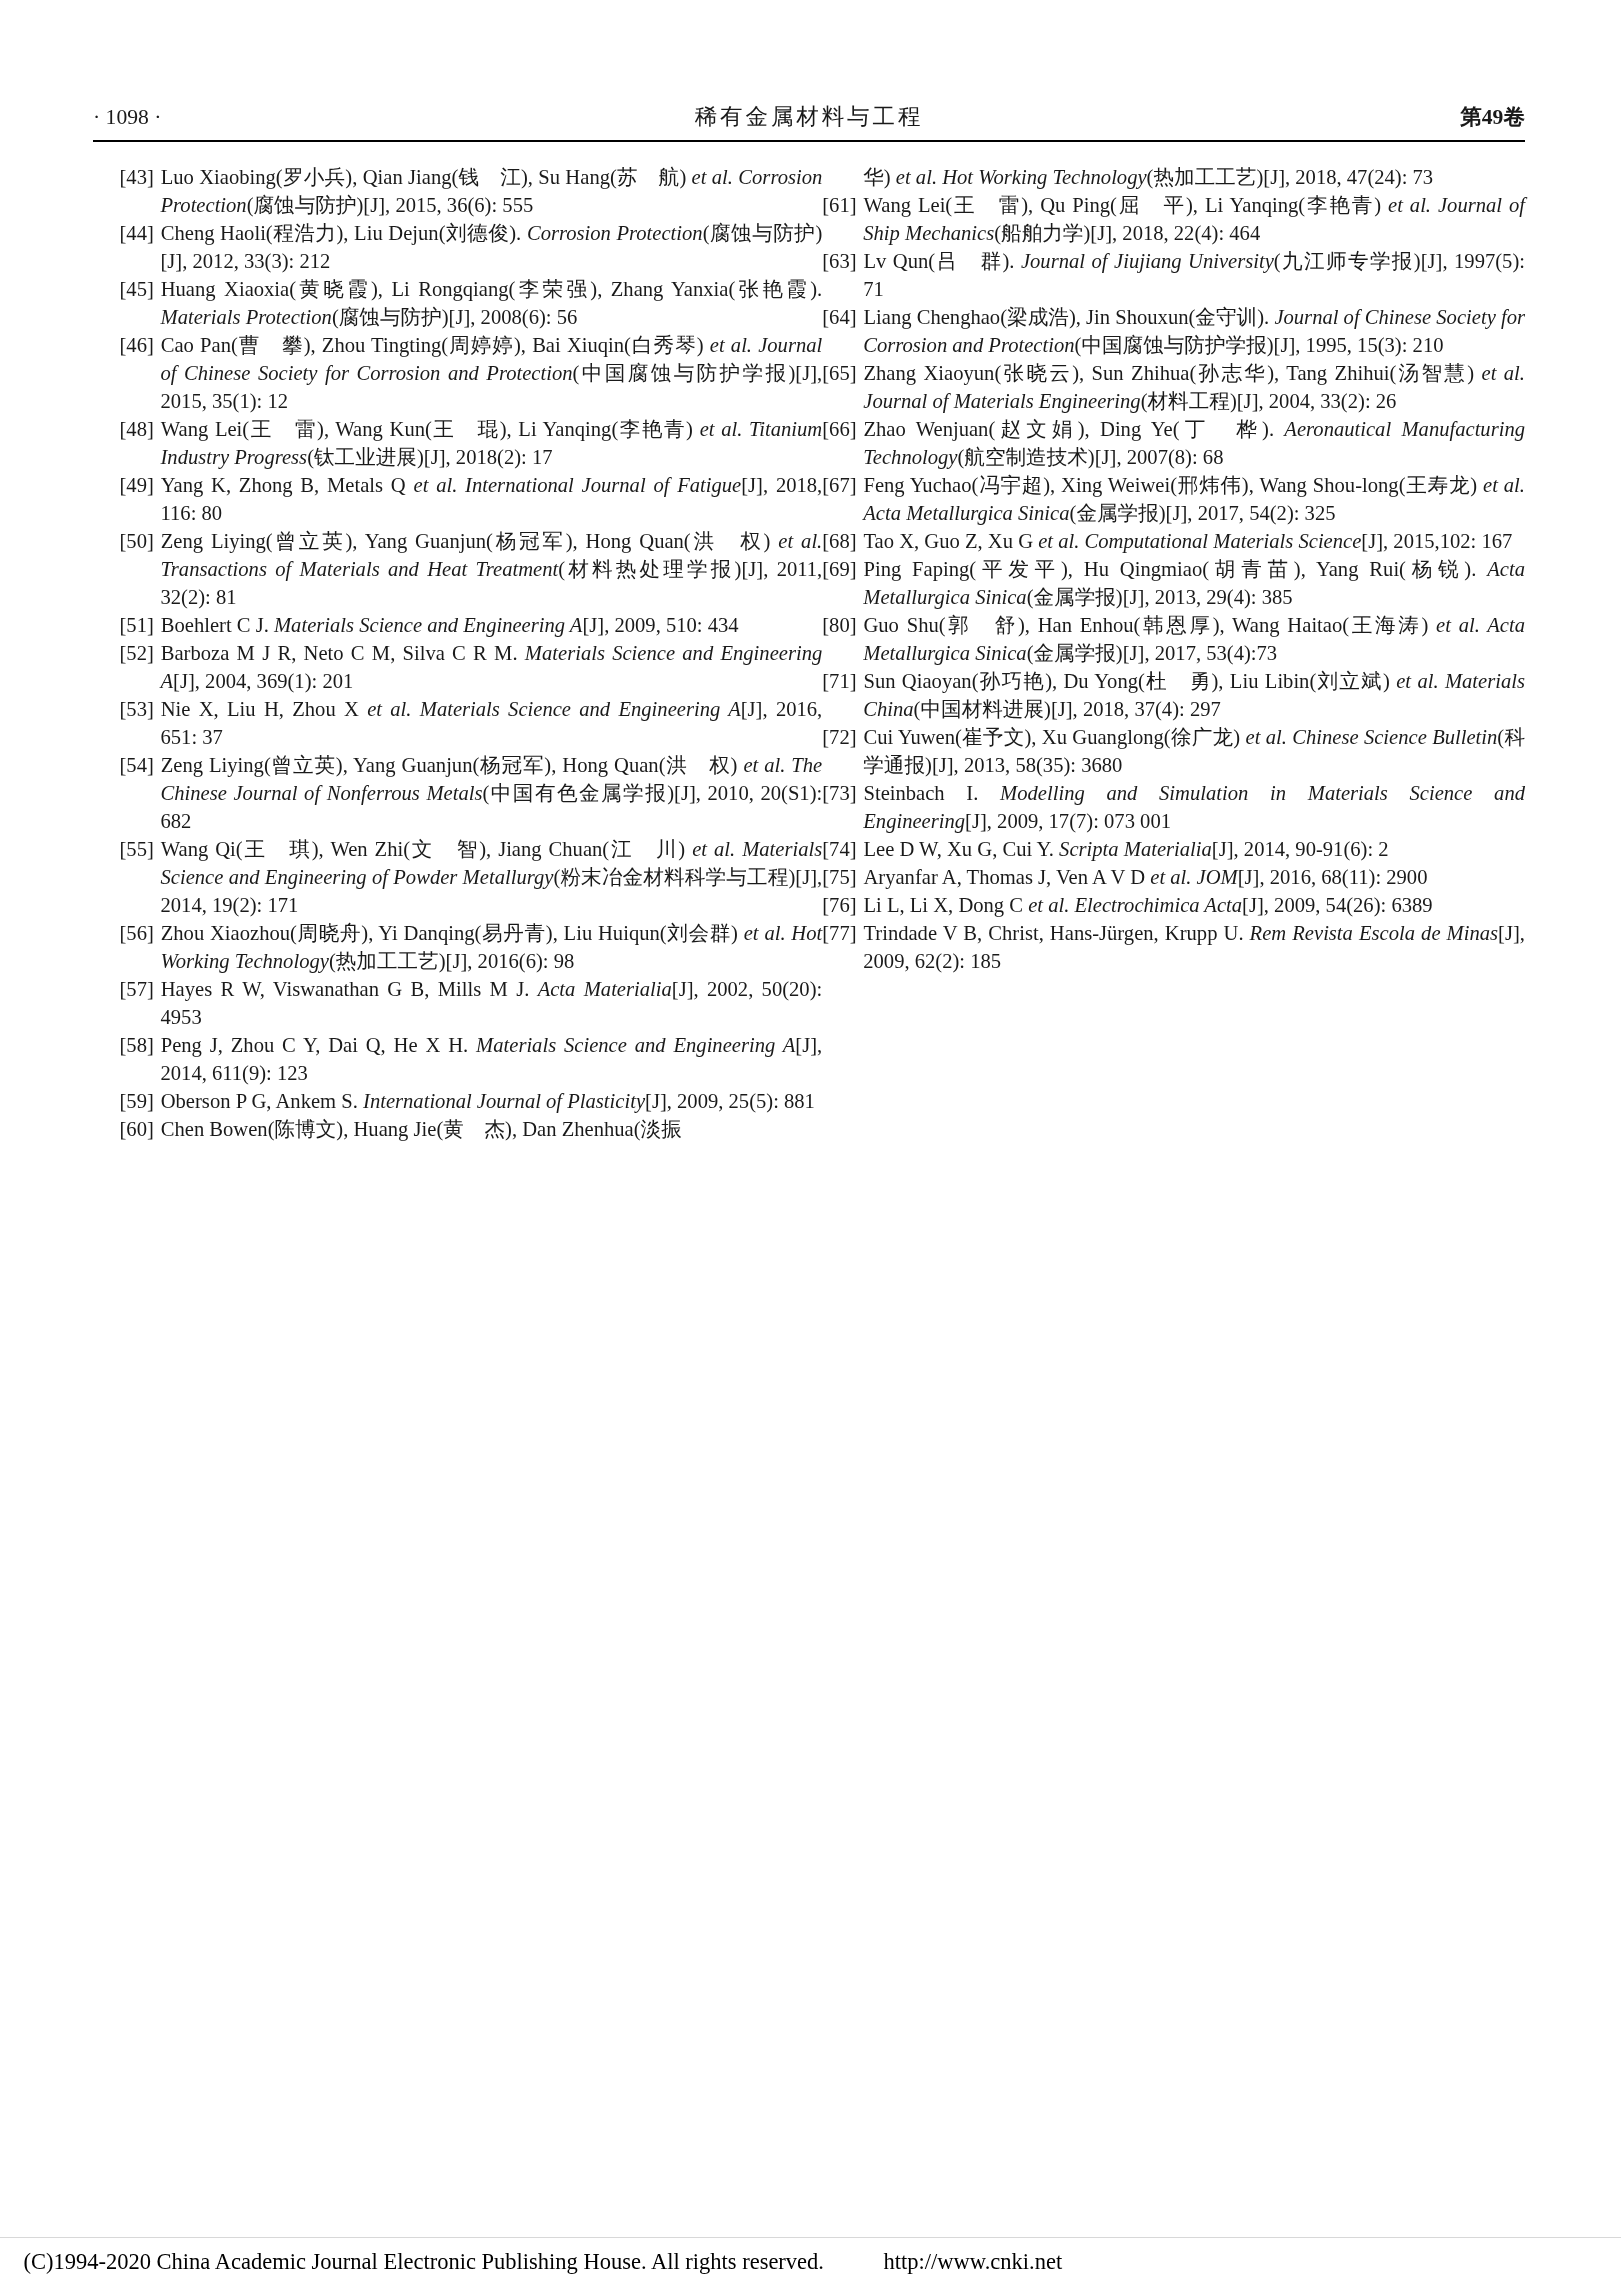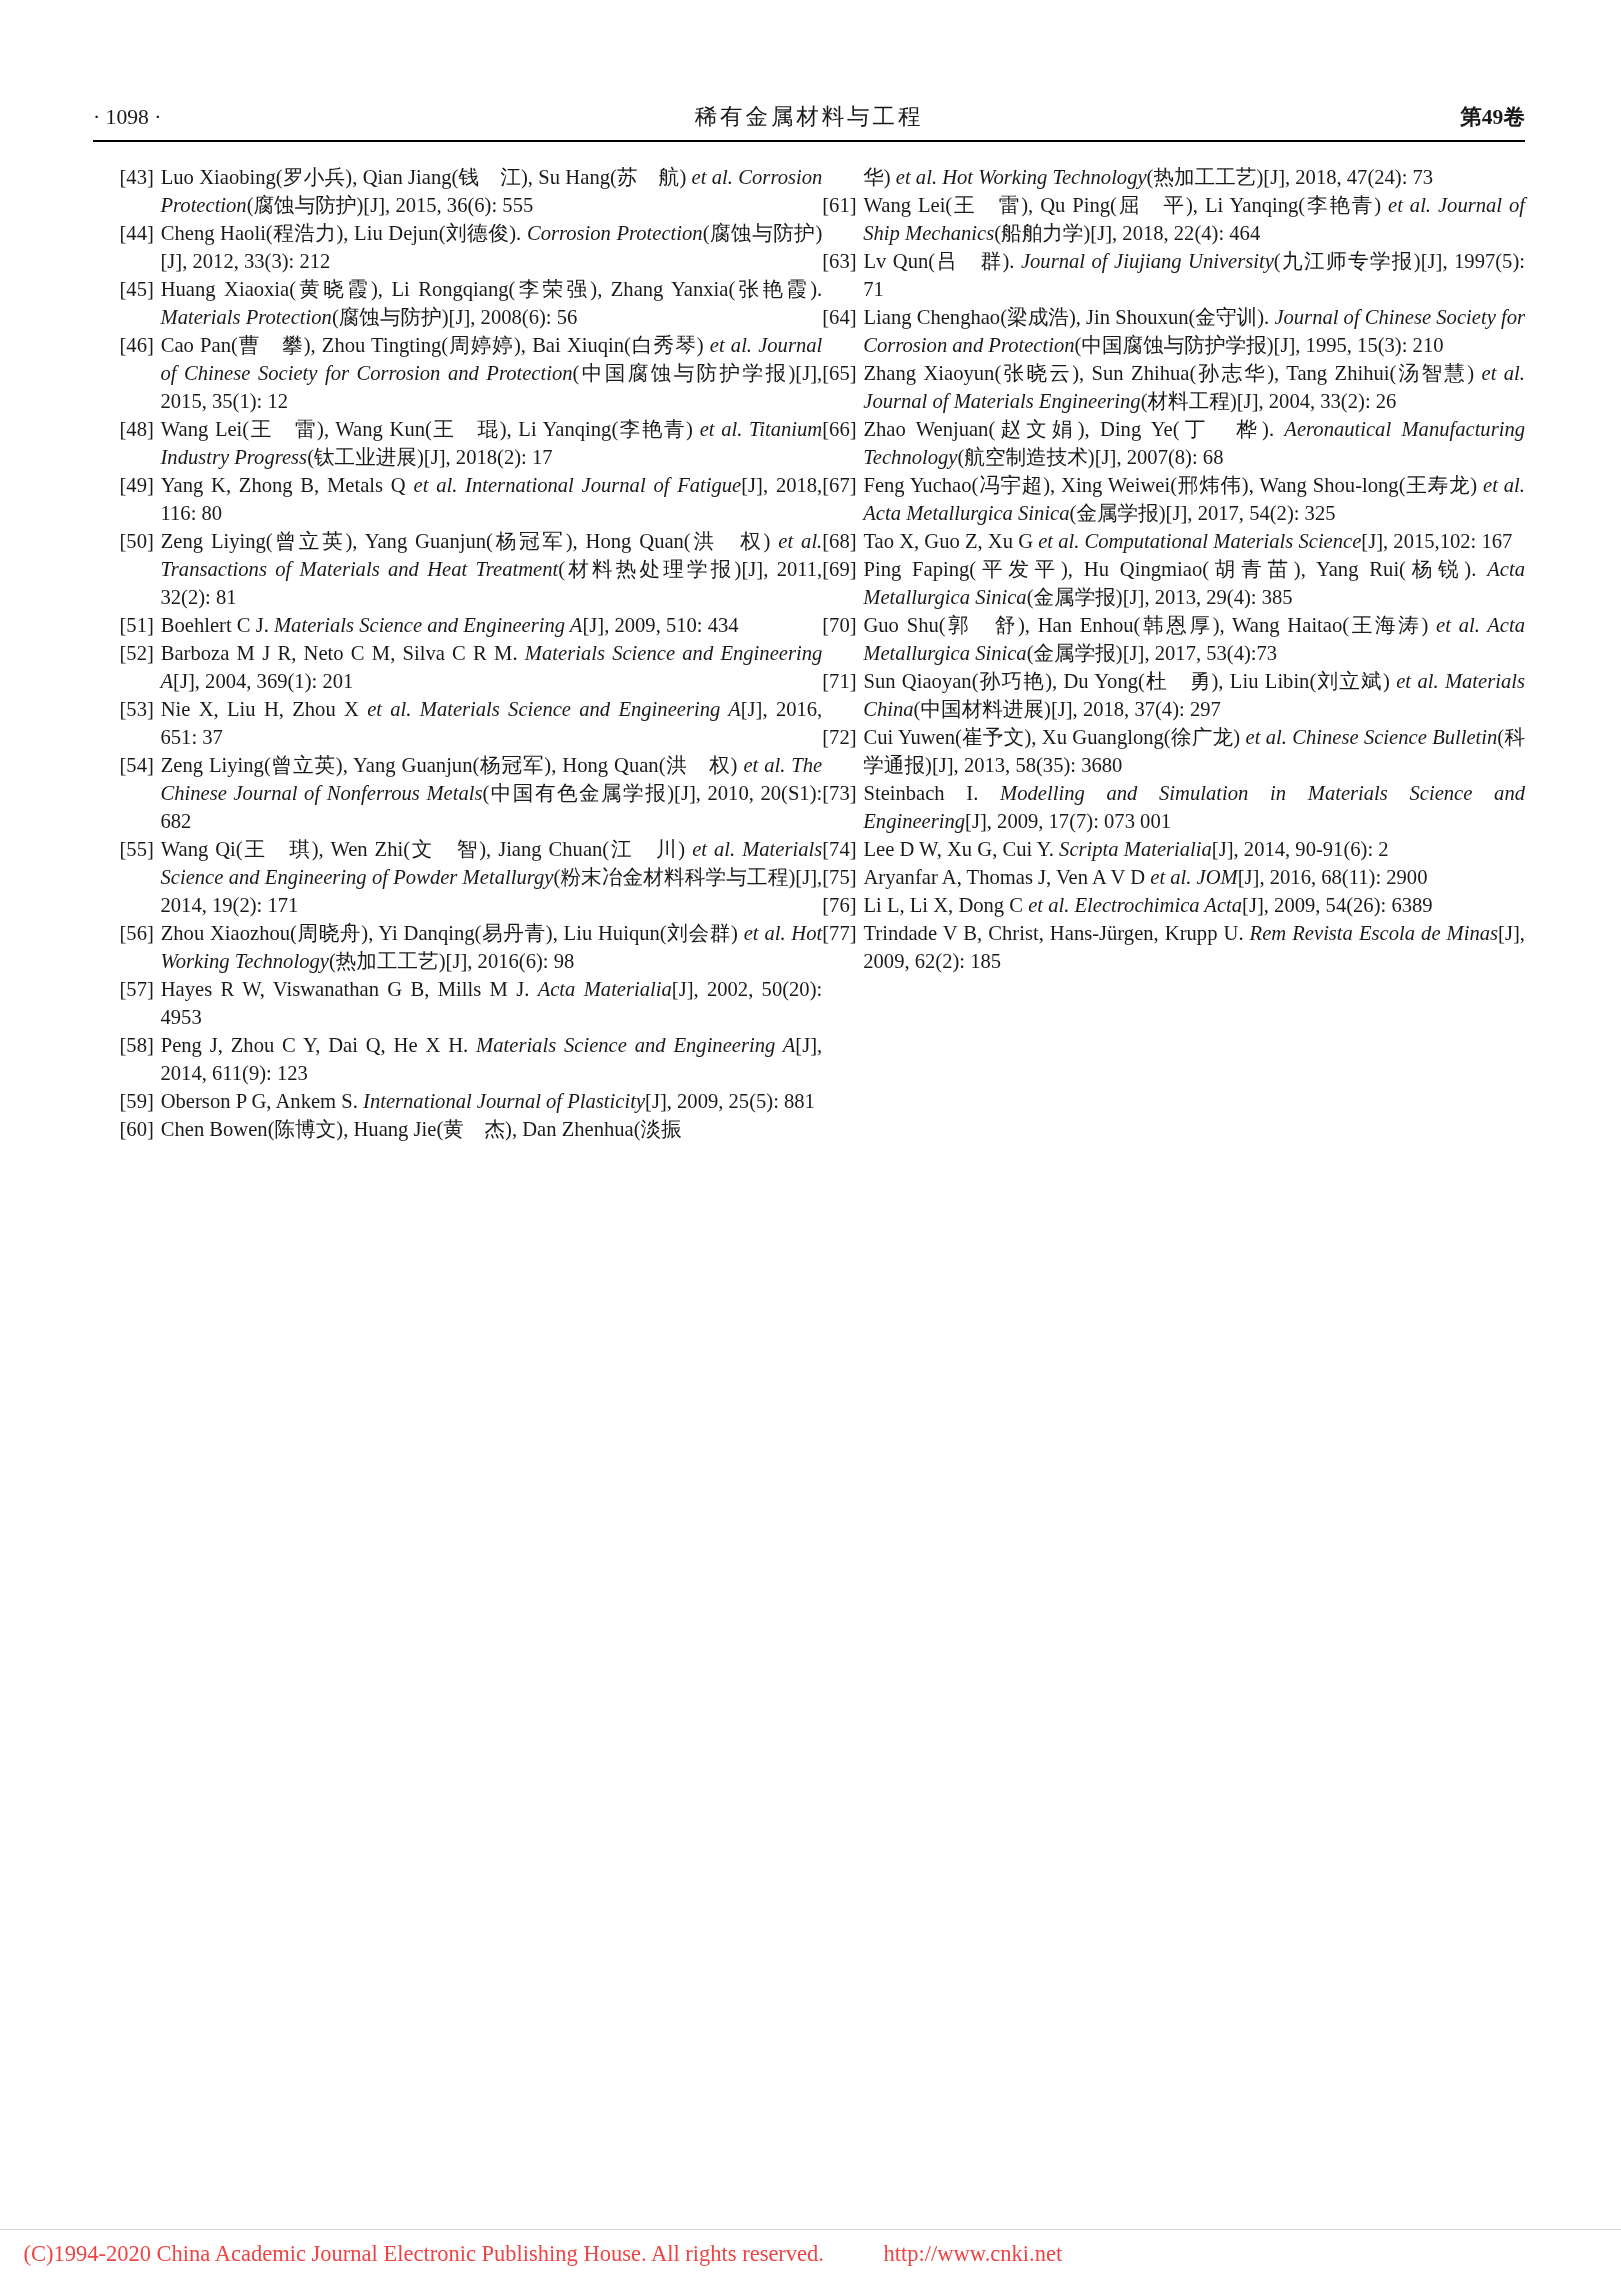--- a/index.html
+++ b/index.html
@@ -38,26 +38,26 @@
     text-indent: -41px;
     margin: 0;
   }
   .ref.cont { text-indent: 0; }
   .ref-label { margin-right: 6.9px; }
   .italic { font-style: italic; }
 
   .page-footer {
     position: absolute;
     left: 0;
-    bottom: 8px;
+    bottom: 0;
     width: 100%;
     border-top: 1px solid #d8d8d8;
     padding: 11.8px 19.6px 17.6px 23.5px;
     font-size: 22.5px;
-    color: #ef4444;
+    color: #000000;
     background: #ffffff;
   }
   .url { margin-left: 54px; }
 </style>
 </head>
 <body>
 
 <div class="page">
   <header class="page-header">
     <span class="pageno">· 1098 ·</span>
@@ -89,21 +89,21 @@
     <div class="col" id="right-col">
         <p class="ref cont"><span class="roman">华) </span><span class="italic">et al. Hot Working Technology</span><span class="roman">(热加工工艺)[J], 2018, 47(24): 73</span></p>
         <p class="ref"><span class="ref-label">[61]</span><span class="roman">Wang Lei(王　雷), Qu Ping(屈　平), Li Yanqing(李艳青) </span><span class="italic">et al. Journal of Ship Mechanics</span><span class="roman">(船舶力学)[J], 2018, 22(4): 464</span></p>
         <p class="ref"><span class="ref-label">[63]</span><span class="roman">Lv Qun(吕　群). </span><span class="italic">Journal of Jiujiang University</span><span class="roman">(九江师专学报)[J], 1997(5): 71</span></p>
         <p class="ref"><span class="ref-label">[64]</span><span class="roman">Liang Chenghao(梁成浩), Jin Shouxun(金守训). </span><span class="italic">Journal of Chinese Society for Corrosion and Protection</span><span class="roman">(中国腐蚀与防护学报)[J], 1995, 15(3): 210</span></p>
         <p class="ref"><span class="ref-label">[65]</span><span class="roman">Zhang Xiaoyun(张晓云), Sun Zhihua(孙志华), Tang Zhihui(汤智慧) </span><span class="italic">et al. Journal of Materials Engineering</span><span class="roman">(材料工程)[J], 2004, 33(2): 26</span></p>
         <p class="ref"><span class="ref-label">[66]</span><span class="roman">Zhao Wenjuan(赵文娟), Ding Ye(丁　桦). </span><span class="italic">Aeronautical Manufacturing Technology</span><span class="roman">(航空制造技术)[J], 2007(8): 68</span></p>
         <p class="ref"><span class="ref-label">[67]</span><span class="roman">Feng Yuchao(冯宇超), Xing Weiwei(邢炜伟), Wang Shou-long(王寿龙) </span><span class="italic">et al. Acta Metallurgica Sinica</span><span class="roman">(金属学报)[J], 2017, 54(2): 325</span></p>
         <p class="ref"><span class="ref-label">[68]</span><span class="roman">Tao X, Guo Z, Xu G </span><span class="italic">et al. Computational Materials Science</span><span class="roman">[J], 2015,102: 167</span></p>
         <p class="ref"><span class="ref-label">[69]</span><span class="roman">Ping Faping(平发平), Hu Qingmiao(胡青苗), Yang Rui(杨锐). </span><span class="italic">Acta Metallurgica Sinica</span><span class="roman">(金属学报)[J], 2013, 29(4): 385</span></p>
-        <p class="ref"><span class="ref-label">[70]</span><span class="roman">Guo Shu(郭　舒), Han Enhou(韩恩厚), Wang Haitao(王海涛) </span><span class="italic">et al. Acta Metallurgica Sinica</span><span class="roman">(金属学报)[J], 2017, 53(4):73</span></p>
+        <p class="ref"><span class="ref-label">[80]</span><span class="roman">Guo Shu(郭　舒), Han Enhou(韩恩厚), Wang Haitao(王海涛) </span><span class="italic">et al. Acta Metallurgica Sinica</span><span class="roman">(金属学报)[J], 2017, 53(4):73</span></p>
         <p class="ref"><span class="ref-label">[71]</span><span class="roman">Sun Qiaoyan(孙巧艳), Du Yong(杜　勇), Liu Libin(刘立斌) </span><span class="italic">et al. Materials China</span><span class="roman">(中国材料进展)[J], 2018, 37(4): 297</span></p>
         <p class="ref"><span class="ref-label">[72]</span><span class="roman">Cui Yuwen(崔予文), Xu Guanglong(徐广龙) </span><span class="italic">et al. Chinese Science Bulletin</span><span class="roman">(科学通报)[J], 2013, 58(35): 3680</span></p>
         <p class="ref"><span class="ref-label">[73]</span><span class="roman">Steinbach I. </span><span class="italic">Modelling and Simulation in Materials Science and Engineering</span><span class="roman">[J], 2009, 17(7): 073 001</span></p>
         <p class="ref"><span class="ref-label">[74]</span><span class="roman">Lee D W, Xu G, Cui Y. </span><span class="italic">Scripta Materialia</span><span class="roman">[J], 2014, 90-91(6): 2</span></p>
         <p class="ref"><span class="ref-label">[75]</span><span class="roman">Aryanfar A, Thomas J, Ven A V D </span><span class="italic">et al. JOM</span><span class="roman">[J], 2016, 68(11): 2900</span></p>
         <p class="ref"><span class="ref-label">[76]</span><span class="roman">Li L, Li X, Dong C </span><span class="italic">et al. Electrochimica Acta</span><span class="roman">[J], 2009, 54(26): 6389</span></p>
         <p class="ref"><span class="ref-label">[77]</span><span class="roman">Trindade V B, Christ, Hans-Jürgen, Krupp U. </span><span class="italic">Rem Revista Escola de Minas</span><span class="roman">[J], 2009, 62(2): 185</span></p>
       </div>
   </main>
 </div>

